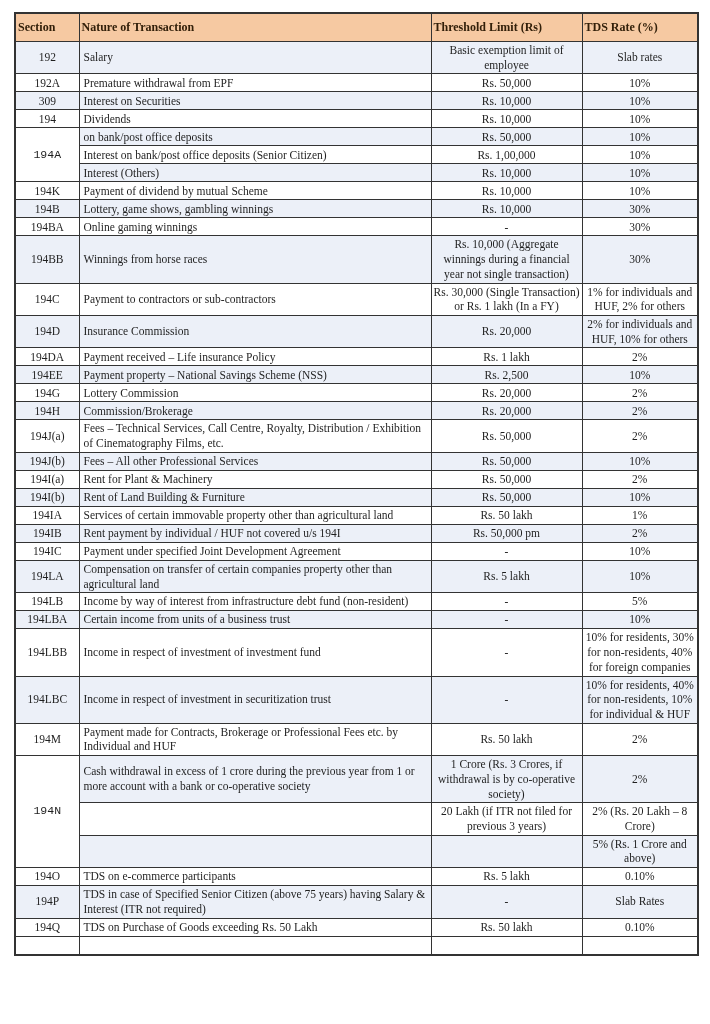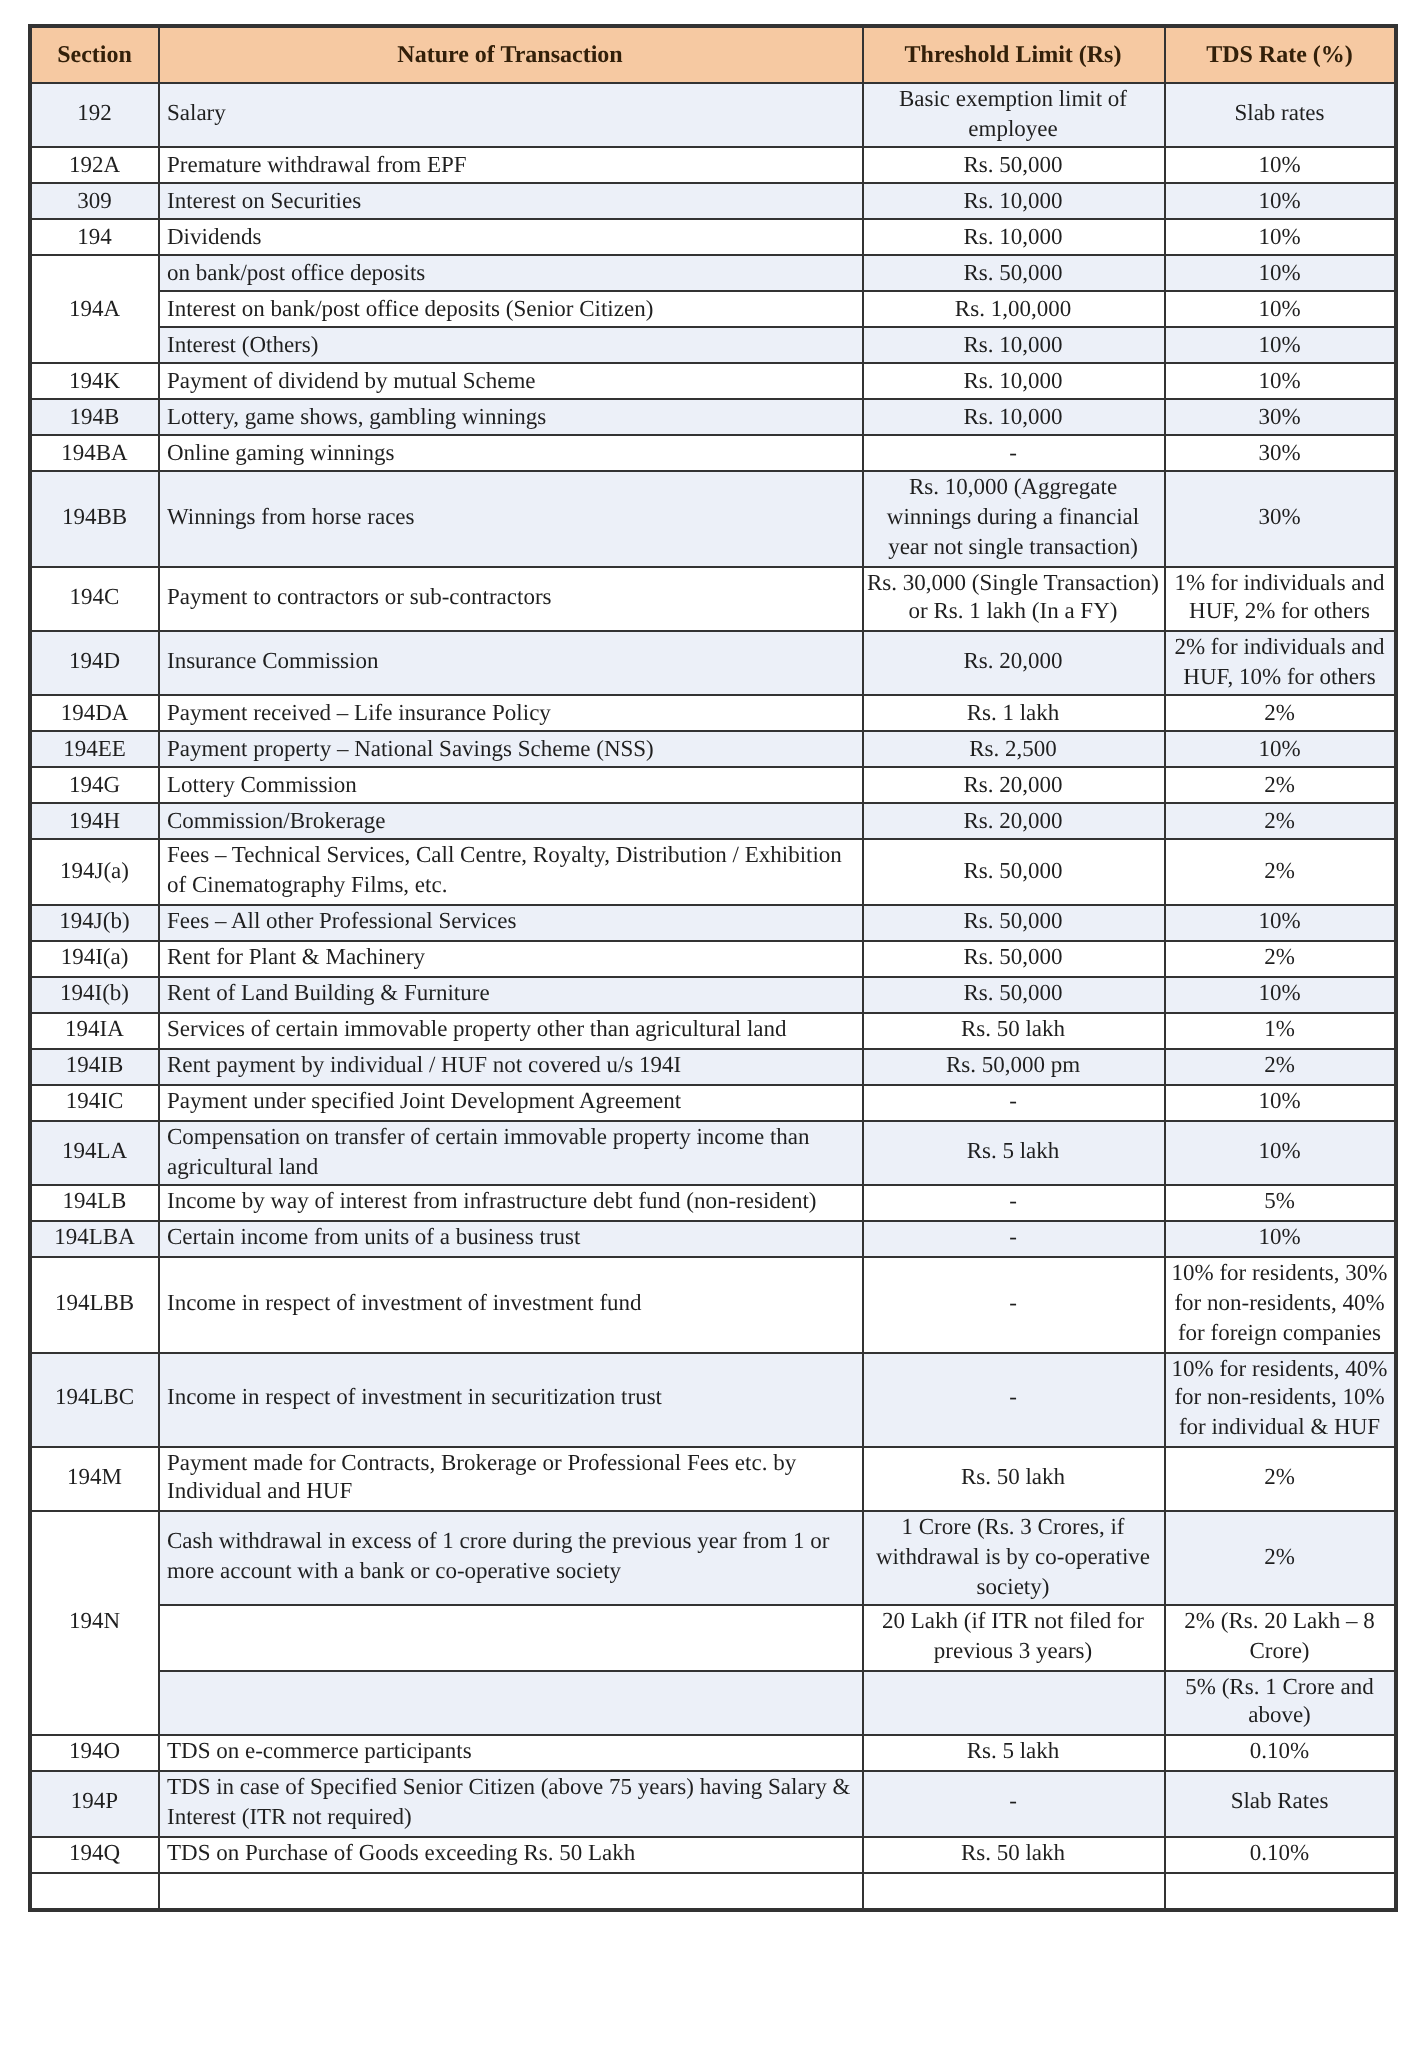--- a/index.html
+++ b/index.html
@@ -38,34 +38,34 @@
   th, td {
     border: 1px solid var(--border);
     overflow: hidden;
   }
   th {
     background: var(--header-bg);
     color: var(--header-text);
     font-weight: bold;
     font-size: 12px;
     padding: 6px 2px;
-    text-align: center;
+    text-align: left;
   }
   td {
     font-size: 11.5px;
     line-height: 1.28;
     padding: 1px 4px;
     height: 15px;
     vertical-align: middle;
     word-wrap: break-word;
   }
   td.center { text-align: center; padding: 1px 2px; }
   tr.blue  td { background: var(--row-blue); }
   tr.white td { background: var(--row-white); }
-  td.sec-merged { background: var(--row-white) !important; vertical-align: middle; }
+  td.sec-merged { background: var(--row-white) !important; vertical-align: middle; font-family: Liberation Mono, monospace; }
 </style>
 </head>
 <body>
 
 <div class="page">
   <table class="tds">
     <colgroup>
       <col class="c-section">
       <col class="c-nature">
       <col class="c-threshold">
@@ -217,21 +217,21 @@
           <td class="center">2%</td>
         </tr>
         <tr class="white">
           <td class="center">194IC</td>
           <td>Payment under specified Joint Development Agreement</td>
           <td class="center">-</td>
           <td class="center">10%</td>
         </tr>
         <tr class="blue">
           <td class="center">194LA</td>
-          <td>Compensation on transfer of certain immovable property income than agricultural land</td>
+          <td>Compensation on transfer of certain companies property other than agricultural land</td>
           <td class="center">Rs. 5 lakh</td>
           <td class="center">10%</td>
         </tr>
         <tr class="white">
           <td class="center">194LB</td>
           <td>Income by way of interest from infrastructure debt fund (non-resident)</td>
           <td class="center">-</td>
           <td class="center">5%</td>
         </tr>
         <tr class="blue">

